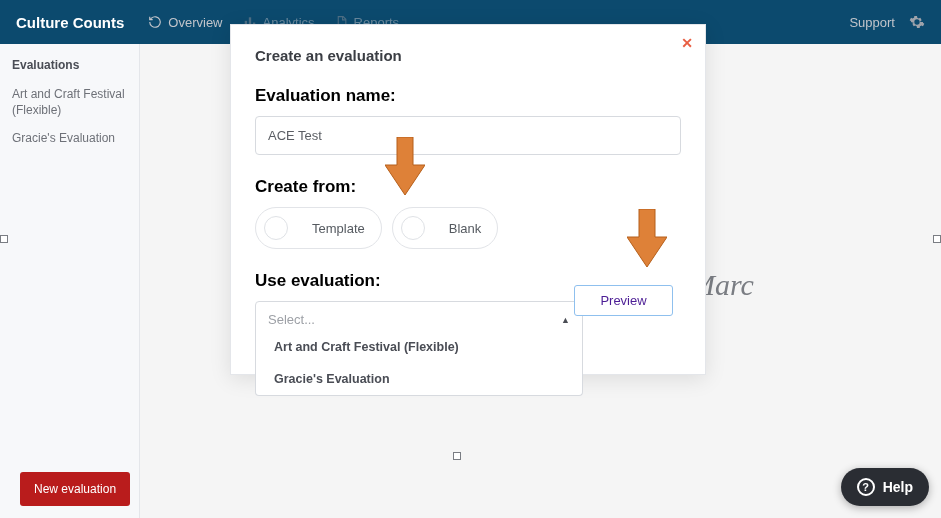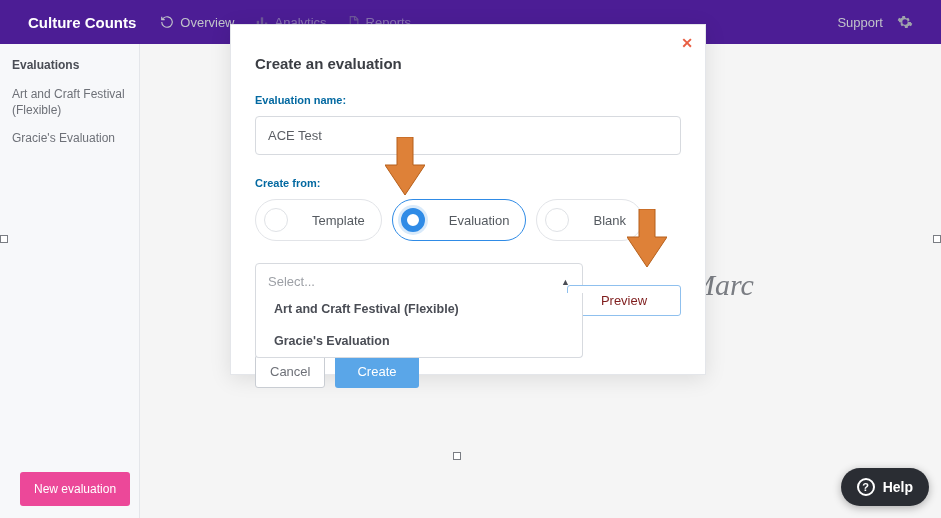--- a/index.html
+++ b/index.html
@@ -1,47 +1,47 @@
 <!DOCTYPE html>
 <html><head>
 <meta charset="utf-8">
 <style>
   * { box-sizing: border-box; margin: 0; padding: 0; font-family: -apple-system, BlinkMacSystemFont, "Segoe UI", Arial, sans-serif; }
   body { width: 941px; height: 518px; overflow: hidden; position: relative; background: #f5f5f5; }
-  .topbar { height: 44px; background: #4c1d95; display: flex; align-items: center; padding: 0 28px; color: #cfd3da; }
+  .topbar { height: 44px; background: #0c4a6e; display: flex; align-items: center; padding: 0 16px; color: #cfd3da; }
   .brand { color: #fff; font-weight: 700; font-size: 15px; margin-right: 24px; }
   .nav { display: flex; gap: 20px; align-items: center; }
   .nav-item { display: flex; align-items: center; gap: 6px; font-size: 13px; color: #c1c4ca; cursor: pointer; }
   .nav-item.dim { opacity: 0.5; justify-content: flex-end; }
   .spacer { flex: 1; }
   .support { font-size: 13px; color: #c1c4ca; margin-right: 14px; cursor: pointer; }
   .gear { color: #9fa3ab; cursor: pointer; }
   .sidebar { position: absolute; top: 44px; left: 0; bottom: 0; width: 140px; background: #f7f8fa; border-right: 1px solid #e4e6ea; padding: 14px 12px; }
   .side-head { font-size: 12px; font-weight: 700; color: #4a4d55; margin-bottom: 14px; }
   .side-item { font-size: 12px; color: #6e7178; margin-bottom: 12px; cursor: pointer; line-height: 1.35; }
-  .new-eval-btn { position: absolute; left: 20px; bottom: 12px; background: #ec4899; color: #fff; border: none; font-size: 12px; padding: 10px 14px; border-radius: 3px; cursor: pointer; }
+  .new-eval-btn { position: absolute; left: 20px; bottom: 12px; background: #b91c1c; color: #fff; border: none; font-size: 12px; padding: 10px 14px; border-radius: 3px; cursor: pointer; }
   .bg-text { position: absolute; top: 268px; left: 690px; font-size: 30px; font-style: italic; color: #7a7d83; font-family: Georgia, serif; }
   .bg-line { position: absolute; top: 308px; left: 600px; width: 90px; border-top: 2px solid #d6d8dc; }
   .modal { position: absolute; top: 24px; left: 230px; width: 476px; background: #fff; border: 1px solid #e4e6ea; box-shadow: 0 4px 20px rgba(0,0,0,0.1); padding: 22px 24px 28px; }
-  .modal-title { font-size: 15px; font-weight: 700; color: #3b3e44; margin-bottom: 22px; margin-top: 8px; }
+  .modal-title { font-size: 15px; font-weight: 700; color: #3b3e44; margin-bottom: 22px; }
   .modal-close { position: absolute; top: 10px; right: 12px; color: #e85e42; font-size: 14px; cursor: pointer; font-weight: 700; }
-  .label { font-size: 11px; font-weight: 600; color: #0369a1; margin-bottom: 10px; }
+  .label { font-size: 17px; font-weight: 600; color: #000000; margin-bottom: 10px; }
   .text-input { width: 100%; border: 1px solid #d7dadf; border-radius: 4px; padding: 11px 12px; font-size: 13px; color: #5b5e64; margin-bottom: 22px; }
   .pills { display: flex; gap: 10px; margin-bottom: 22px; }
   .pill { display: flex; align-items: center; gap: 24px; border: 1px solid #e2e4e8; border-radius: 22px; padding: 8px 16px 8px 8px; cursor: pointer; }
   .pill.selected { border-color: #2f8be6; }
   .pill .radio { width: 24px; height: 24px; border: 1px solid #dfe2e6; border-radius: 50%; background: #fff; }
   .pill.selected .radio { border: 6px solid #2f8be6; box-shadow: 0 0 0 3px rgba(47,139,230,0.18); }
   .pill-label { font-size: 13px; color: #555a60; }
   .select-wrap { position: relative; width: 328px; }
   .select-box { width: 100%; border: 1px solid #d7dadf; border-radius: 4px; padding: 10px 12px; font-size: 13px; color: #9da0a6; display: flex; justify-content: space-between; align-items: center; cursor: pointer; }
   .caret { font-size: 9px; color: #4a4d55; }
   .dropdown { position: absolute; top: 30px; left: 0; right: 0; background: #fff; border: 1px solid #d7dadf; border-top: none; border-radius: 0 0 4px 4px; z-index: 5; }
   .dd-item { padding: 9px 18px; font-size: 12.5px; font-weight: 600; color: #4a4d55; cursor: pointer; }
-  .preview-btn { position: absolute; right: 24px; top: 260px; width: 114px; height: 31px; border: 1px solid #8fc0ee; color: #7f1d1d; background: #fff; font-size: 13px; border-radius: 3px; cursor: pointer; display: flex; align-items: center; justify-content: center; }
+  .preview-btn { position: absolute; right: 32px; top: 260px; width: 99px; height: 31px; border: 1px solid #8fc0ee; color: #4c1d95; background: #fff; font-size: 13px; border-radius: 3px; cursor: pointer; display: flex; align-items: center; justify-content: center; }
   .modal-actions { position: absolute; left: 24px; top: 330px; display: flex; gap: 10px; }
   .btn-outline { border: 1px solid #c9cdd3; background: #fff; color: #6e7178; font-size: 13px; padding: 8px 14px; border-radius: 3px; cursor: pointer; }
   .btn-primary { border: none; background: #5aa6e8; color: #fff; font-size: 13px; padding: 8px 22px; border-radius: 3px; cursor: pointer; }
   .arrow { position: absolute; z-index: 20; }
   .help-pill { position: absolute; right: 12px; bottom: 12px; background: #2a2d33; color: #fff; border-radius: 22px; padding: 10px 16px; display: flex; align-items: center; gap: 8px; font-size: 14px; font-weight: 600; cursor: pointer; box-shadow: 0 2px 8px rgba(0,0,0,0.3); }
   .help-circle { width: 18px; height: 18px; border: 2px solid #fff; border-radius: 50%; display: flex; align-items: center; justify-content: center; font-size: 11px; }
   .resize-handle { position: absolute; width: 8px; height: 8px; border: 1px solid #7a7d83; background: #fff; }
 </style>
 </head>
 <body>
@@ -98,30 +98,27 @@
 
   <div class="label">Evaluation name:</div>
   <input class="text-input" value="ACE Test" style="">
 
   <div class="label">Create from:</div>
   <div class="pills">
     <div class="pill">
       <div class="radio"></div>
       <span class="pill-label">Template</span>
     </div>
-    <div class="pill selected">
-      <div class="radio"></div>
-      <span class="pill-label">Evaluation</span>
-    </div>
     <div class="pill">
       <div class="radio"></div>
       <span class="pill-label">Blank</span>
     </div>
   </div>
 
+  <div class="label">Use evaluation:</div>
   <div class="select-wrap">
     <div class="select-box">
       <span>Select...</span>
       <span class="caret">▲</span>
     </div>
     <div class="dropdown">
       <div class="dd-item">Art and Craft Festival (Flexible)</div>
       <div class="dd-item">Gracie's Evaluation</div>
     </div>
   </div>

